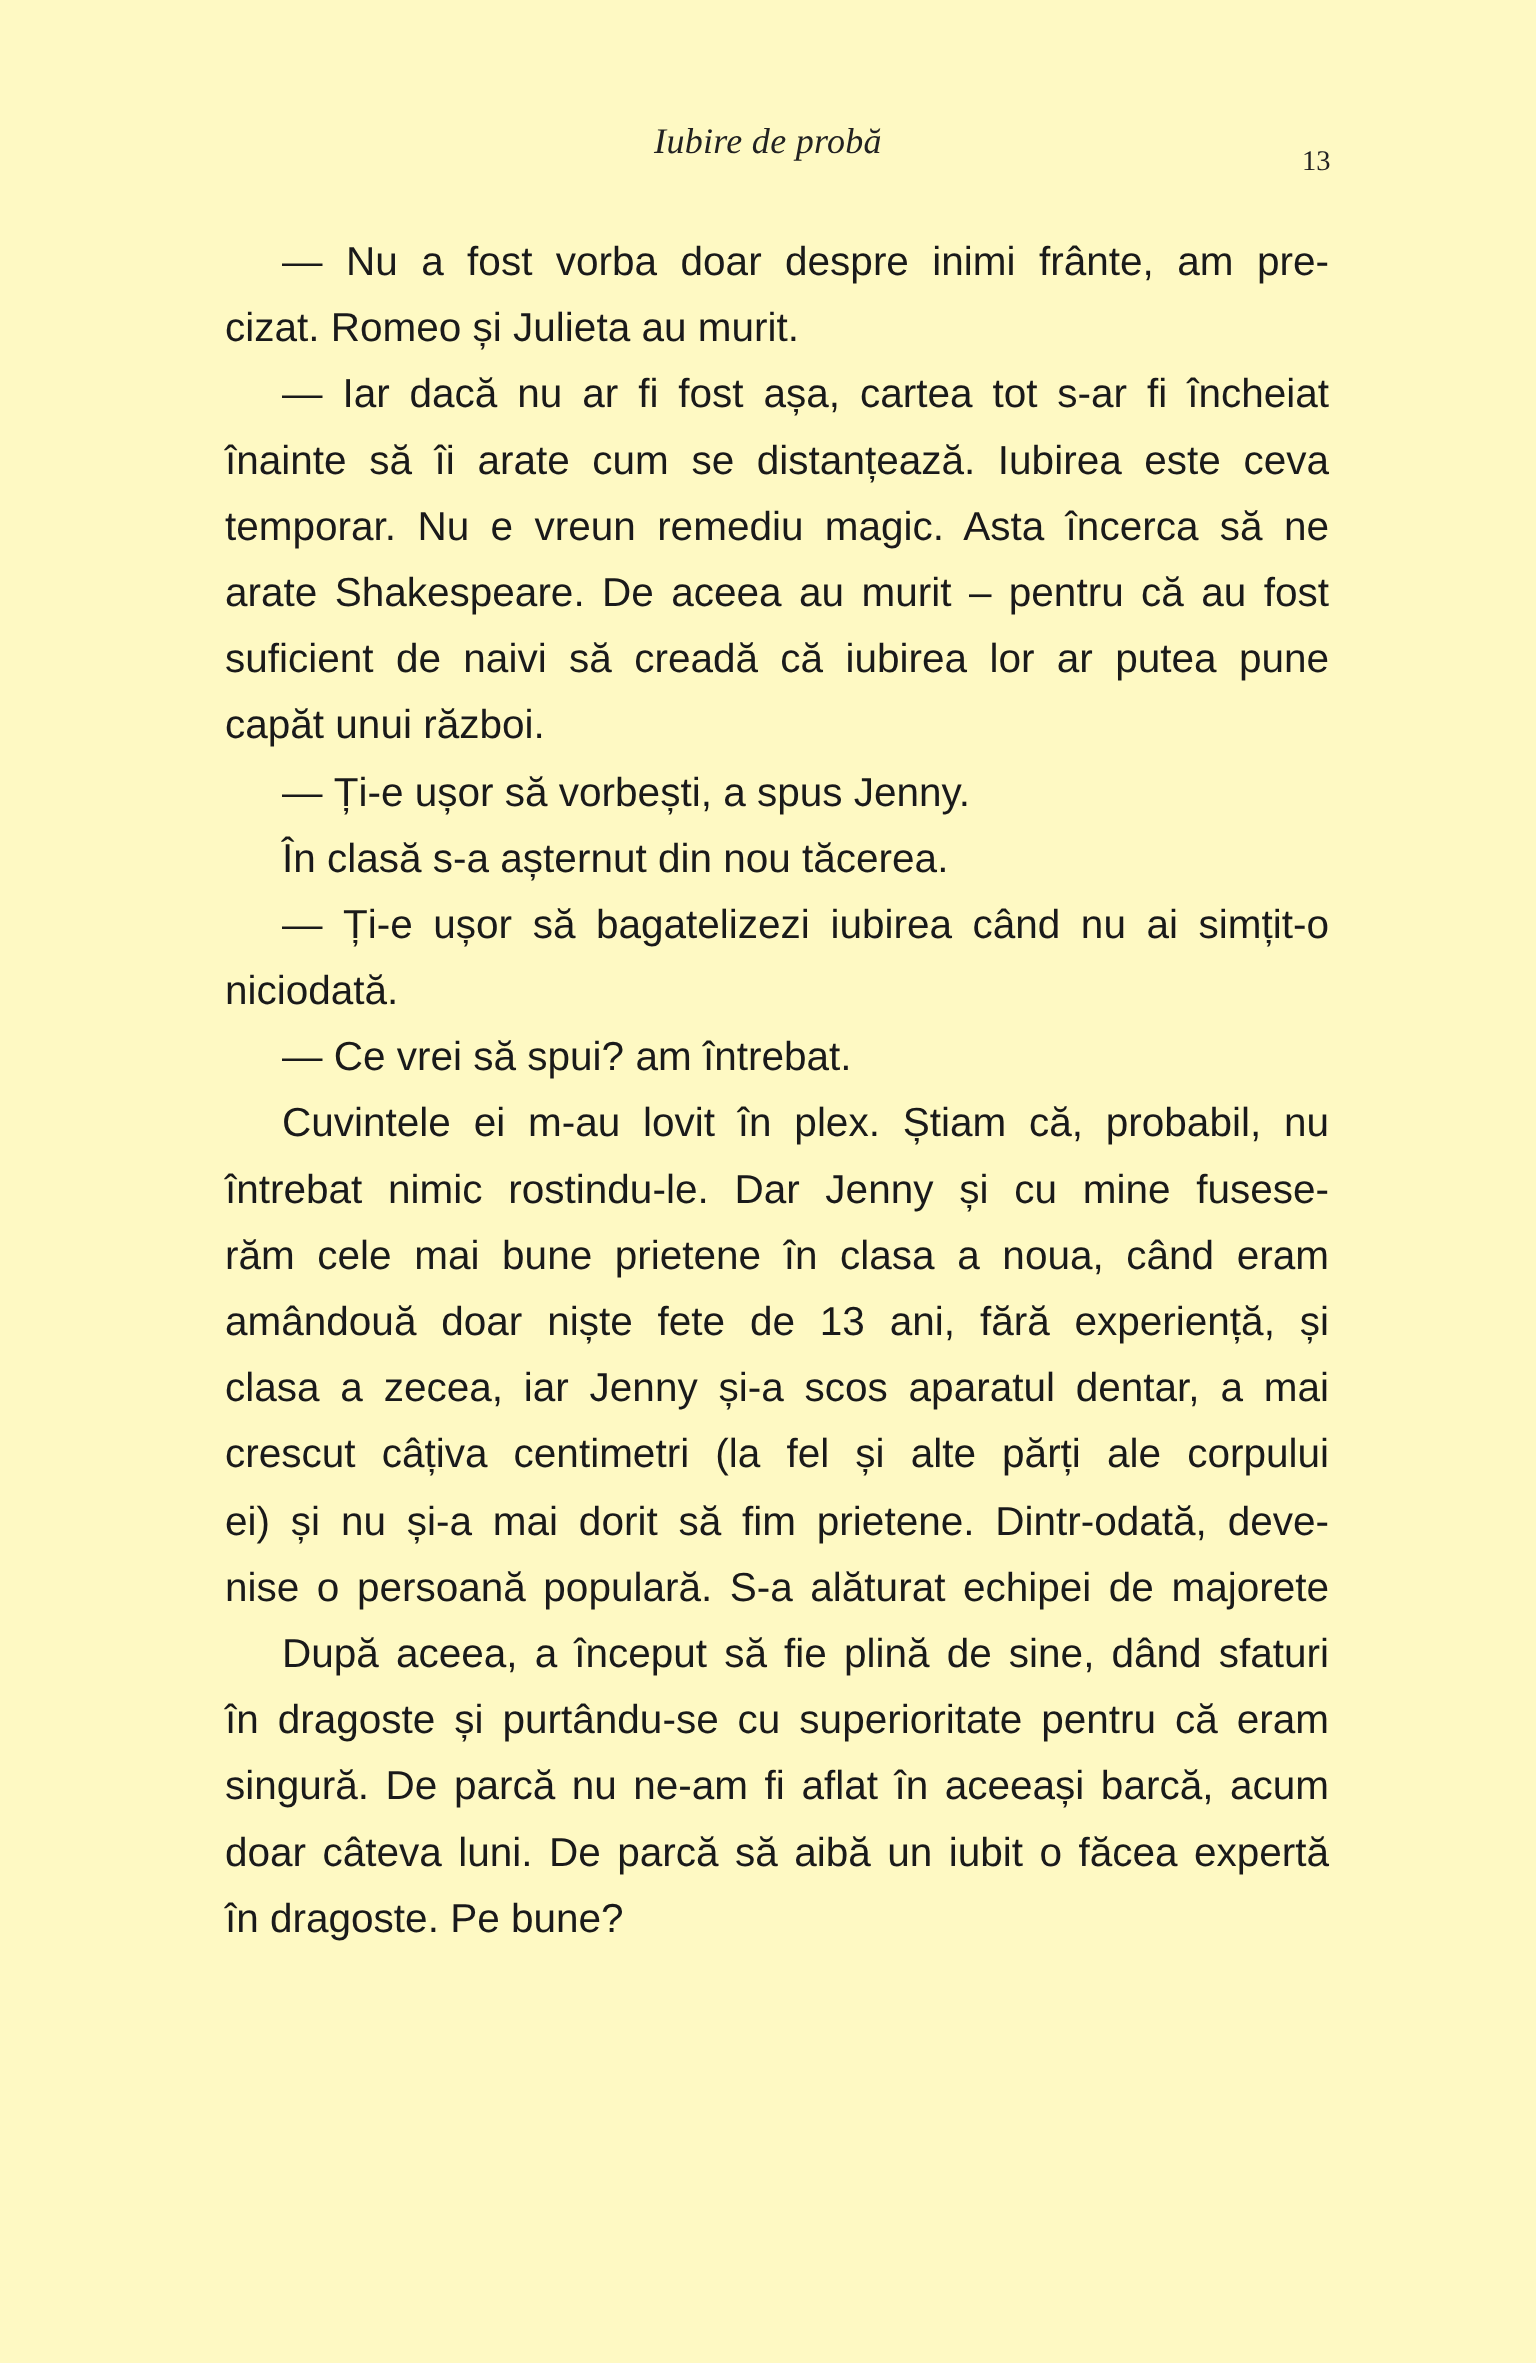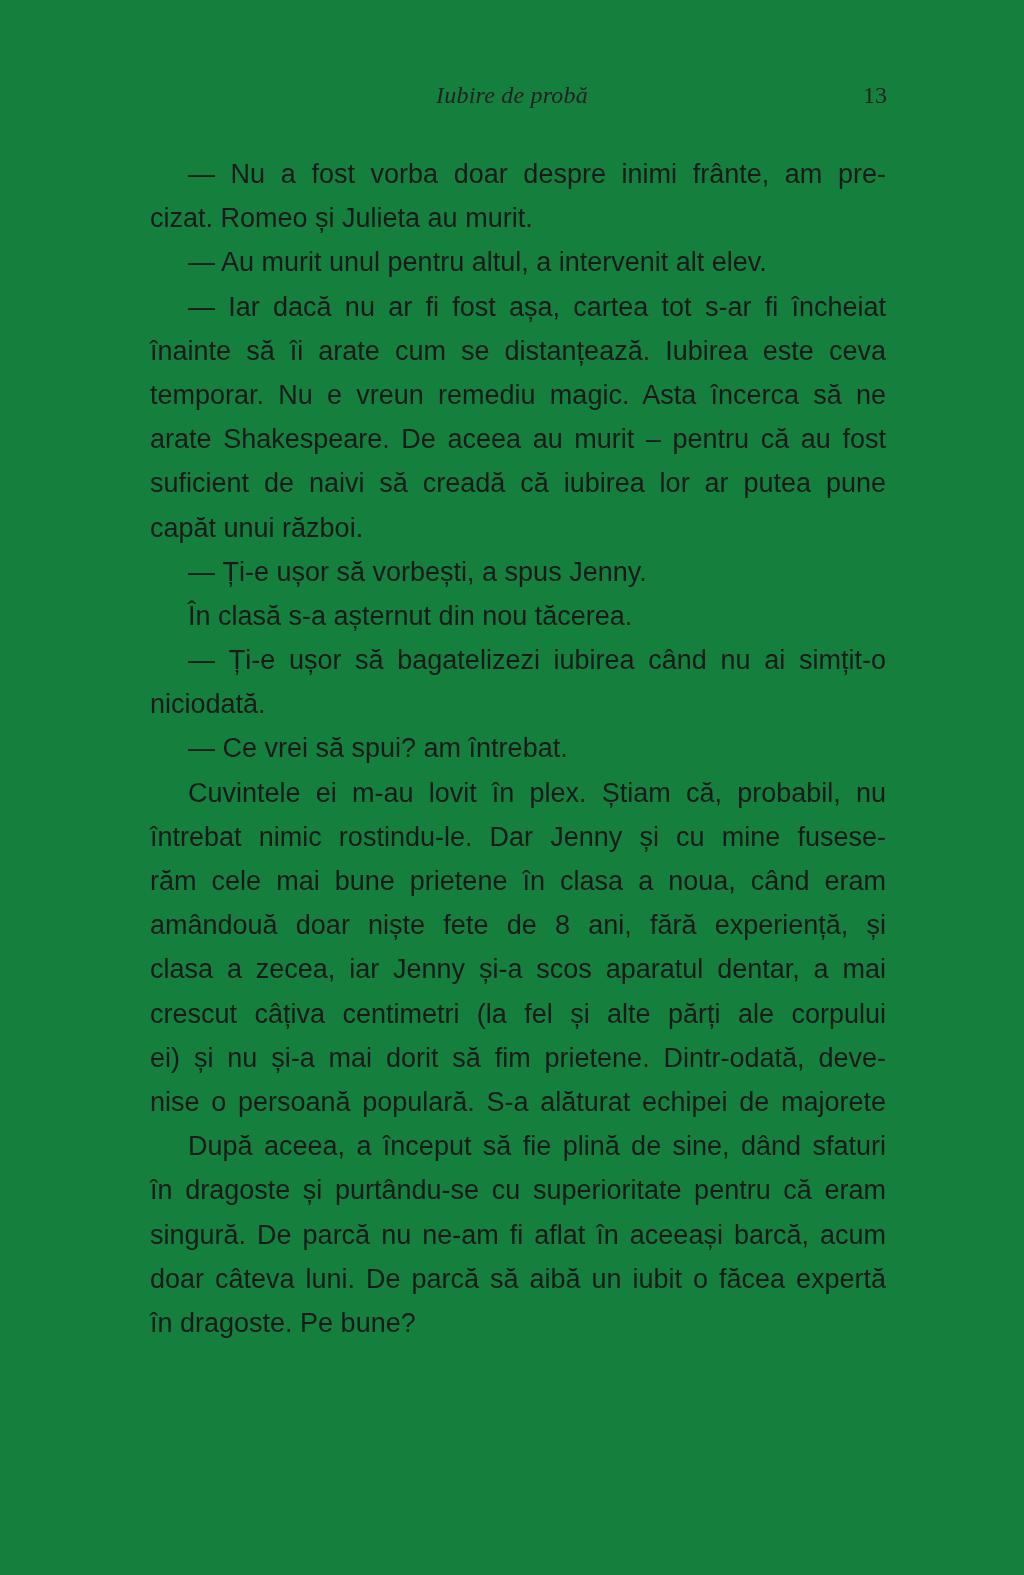--- a/index.html
+++ b/index.html
@@ -1,27 +1,27 @@
 <!DOCTYPE html>
 <html><head>
 <meta charset="utf-8">
 <style>
   html, body { margin: 0; padding: 0; background: #ffffff; }
   body { width: 1024px; height: 1575px; position: relative; overflow: hidden; }
-  .page { position: absolute; left: 0; top: 0; width: 1024px; height: 1575px; background: #15803d; color: #1a1a1a; }
+  .page { position: absolute; left: 0; top: 0; width: 1024px; height: 1575px; background: #fef9c3; color: #1a1a1a; }
   .running-head {
     position: absolute; top: 82px; left: 0; width: 1024px; height: 36px;
     font-family: "Liberation Serif", "DejaVu Serif", serif;
   }
   .running-title {
     position: absolute; left: 0; width: 1024px; text-align: center; top: 0;
     font-style: italic; font-size: 24px; letter-spacing: 0.2px; color: #222;
   }
   .page-number {
-    position: absolute; right: 137px; top: 0; font-size: 24px; color: #222; text-align: center;
+    position: absolute; right: 137px; top: 15px; font-size: 19px; color: #222; text-align: center;
   }
   .body-text {
     position: absolute; left: 150px; top: 152px; width: 736px;
     font-family: Liberation Sans, sans-serif;
     font-size: 27px; line-height: 44.2px; color: #1a1a1a;
   }
   .line {
     display: block; height: 44.2px; white-space: nowrap;
     text-align: justify; text-align-last: justify;
   }
@@ -36,23 +36,20 @@
     <span class="running-title">Iubire de probă</span>
     <span class="page-number">13</span>
   </div>
 
   <div class="body-text" id="body-text">
       <div class="paragraph">
         <span class="line indent">— Nu a fost vorba doar despre inimi frânte, am pre-</span>
         <span class="line last">cizat. Romeo și Julieta au murit.</span>
       </div>
       <div class="paragraph">
-        <span class="line indent last">— Au murit unul pentru altul, a intervenit alt elev.</span>
-      </div>
-      <div class="paragraph">
         <span class="line indent">— Iar dacă nu ar fi fost așa, cartea tot s-ar fi încheiat</span>
         <span class="line">înainte să îi arate cum se distanțează. Iubirea este ceva</span>
         <span class="line">temporar. Nu e vreun remediu magic. Asta încerca să ne</span>
         <span class="line">arate Shakespeare. De aceea au murit – pentru că au fost</span>
         <span class="line">suficient de naivi să creadă că iubirea lor ar putea pune</span>
         <span class="line last">capăt unui război.</span>
       </div>
       <div class="paragraph">
         <span class="line indent last">— Ți-e ușor să vorbești, a spus Jenny.</span>
       </div>
@@ -63,21 +60,21 @@
         <span class="line indent">— Ți-e ușor să bagatelizezi iubirea când nu ai simțit-o</span>
         <span class="line last">niciodată.</span>
       </div>
       <div class="paragraph">
         <span class="line indent last">— Ce vrei să spui? am întrebat.</span>
       </div>
       <div class="paragraph">
         <span class="line indent">Cuvintele ei m-au lovit în plex. Știam că, probabil, nu</span>
         <span class="line">întrebat nimic rostindu-le. Dar Jenny și cu mine fusese-</span>
         <span class="line">răm cele mai bune prietene în clasa a noua, când eram</span>
-        <span class="line">amândouă doar niște fete de 8 ani, fără experiență, și</span>
+        <span class="line">amândouă doar niște fete de 13 ani, fără experiență, și</span>
         <span class="line">clasa a zecea, iar Jenny și-a scos aparatul dentar, a mai</span>
         <span class="line">crescut câțiva centimetri (la fel și alte părți ale corpului</span>
         <span class="line">ei) și nu și-a mai dorit să fim prietene. Dintr-odată, deve-</span>
         <span class="line">nise o persoană populară. S-a alăturat echipei de majorete</span>
       </div>
       <div class="paragraph">
         <span class="line indent">După aceea, a început să fie plină de sine, dând sfaturi</span>
         <span class="line">în dragoste și purtându-se cu superioritate pentru că eram</span>
         <span class="line">singură. De parcă nu ne-am fi aflat în aceeași barcă, acum</span>
         <span class="line">doar câteva luni. De parcă să aibă un iubit o făcea expertă</span>

